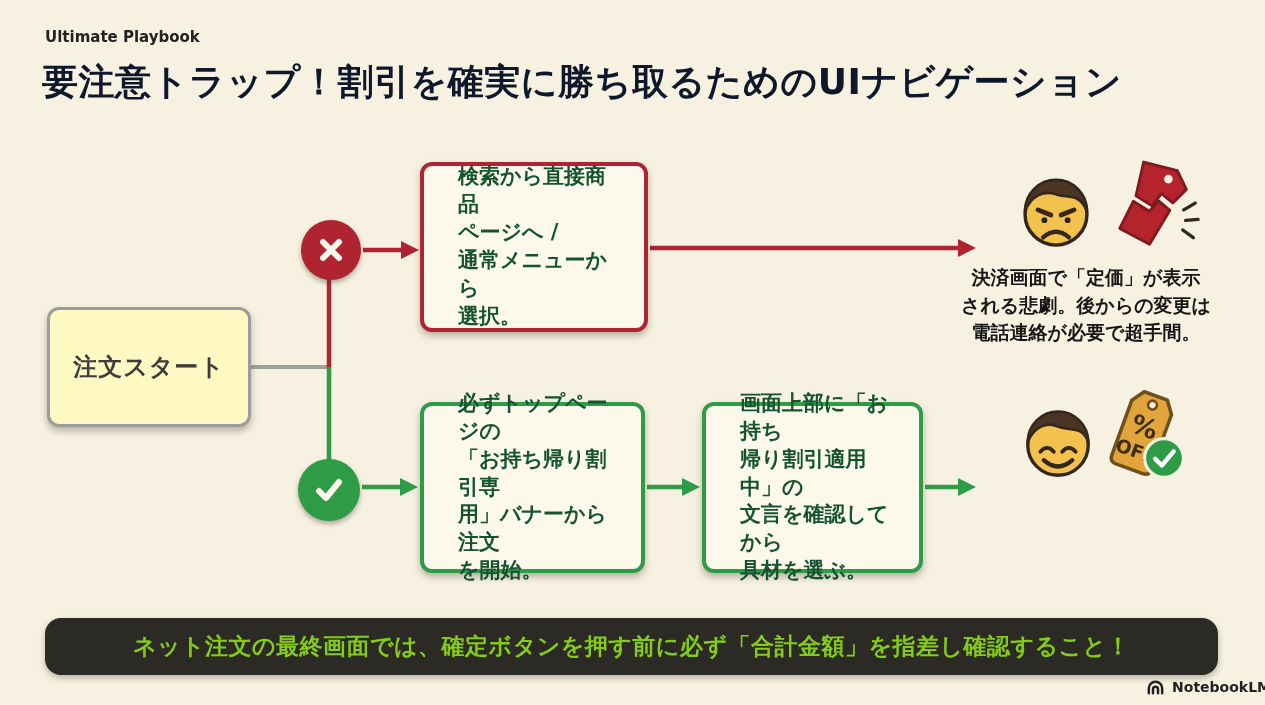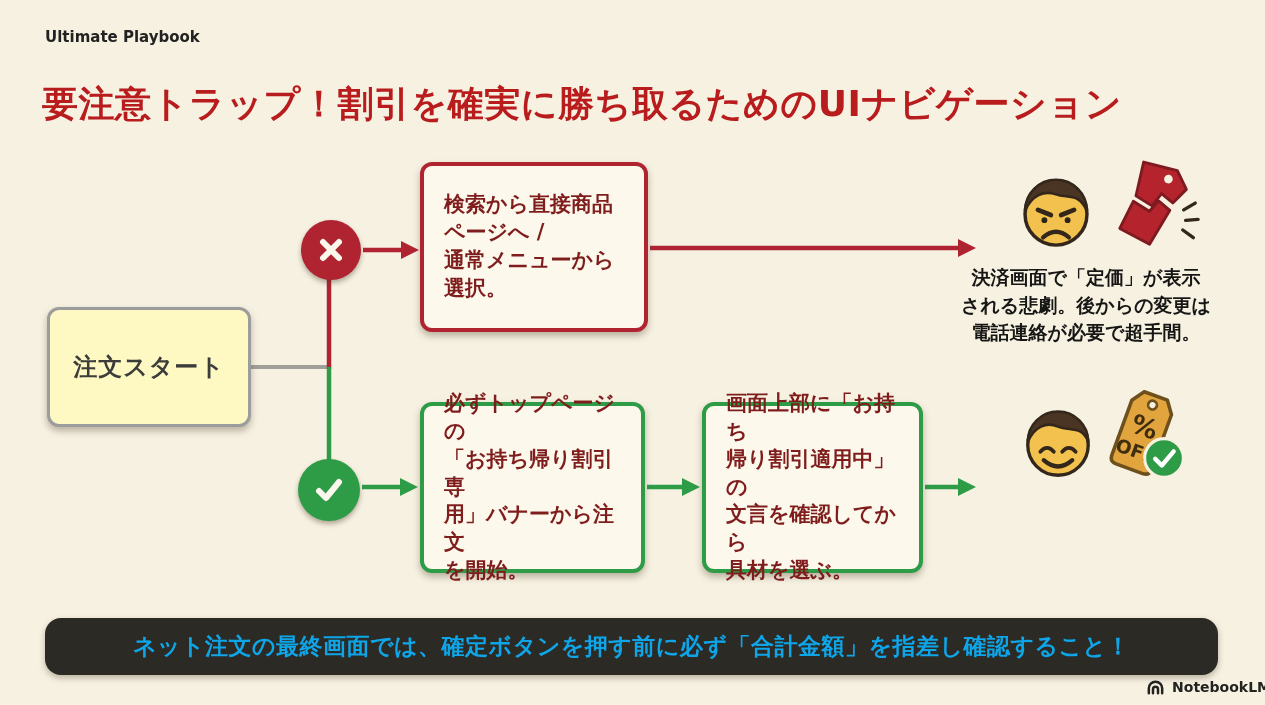--- a/index.html
+++ b/index.html
@@ -4,51 +4,51 @@
 <style>
   html,body{margin:0;padding:0;background:#111;}
   .canvas{
     position:relative;width:1265px;height:705px;overflow:hidden;
     background:#F7F1E2;
     font-family:"DejaVu Sans","Liberation Sans",sans-serif;
     padding-left:28px;
   }
   
   .brand{position:absolute;left:45px;top:28px;font-size:15px;font-weight:700;color:#222220;}
-  .title{position:absolute;left:42px;top:58px;font-size:36px;font-weight:900;color:#b91c1c;letter-spacing:.5px;white-space:nowrap;margin-top:22px;}
+  .title{position:absolute;left:42px;top:58px;font-size:36px;font-weight:900;color:#0f172a;letter-spacing:.5px;white-space:nowrap;}
   
   .connectors{position:absolute;left:0;top:0;width:1265px;height:705px;pointer-events:none;}
   
   .node{position:absolute;box-sizing:border-box;border-radius:12px;display:flex;align-items:center;box-shadow:0 4px 7px rgba(70,58,34,.35);}
   .start-node{left:47px;top:307px;width:204px;height:120px;background:#fef9c3;border:3px solid #9C9C9C;justify-content:center;}
   .start-label{font-size:24px;font-weight:800;color:#3C3C3A;letter-spacing:1px;}
   .step-box{background:#FCF8EC;padding:14px 20px;}
   .bad-box{left:420px;top:162px;width:228px;height:170px;border:4px solid #AF2430;}
   .good-box1{left:420px;top:402px;width:225px;height:171px;border:4px solid #2E9C47;}
   .good-box2{left:702px;top:402px;width:221px;height:171px;border:4px solid #2E9C47;}
-  .step-text{font-size:21px;font-weight:800;color:#7f1d1d;line-height:1.33;white-space:pre-line;}
+  .step-text{font-size:21px;font-weight:800;color:#14532d;line-height:1.33;white-space:pre-line;margin-left:14px;}
   
   .marker{position:absolute;border-radius:50%;display:flex;align-items:center;justify-content:center;box-shadow:0 3px 5px rgba(70,58,34,.4);}
   .x-marker{left:301px;top:220px;width:60px;height:60px;background:#AF2430;}
   .check-marker{left:298px;top:459px;width:62px;height:62px;background:#2E9C47;}
   
   .outcome-icons{position:absolute;}
   .bad-icons{left:1013px;top:158px;width:190px;height:100px;}
   .good-icons{left:1016px;top:388px;width:180px;height:100px;}
   .outcome-icons svg{position:absolute;}
   .caption{position:absolute;text-align:center;font-size:19px;font-weight:800;color:#161614;line-height:1.45;white-space:pre-line;}
   .bad-caption{left:934px;top:264px;width:304px;}
   .good-caption{left:973px;top:486px;width:268px;}
   
   .warning-bar{
     position:absolute;left:45px;top:618px;width:1173px;height:57px;border-radius:16px;
     background:#2B2A25;display:flex;align-items:center;justify-content:center;
     box-shadow:0 3px 6px rgba(70,58,34,.35);
   }
-  .warning-text{font-size:23px;font-weight:800;color:#0ea5e9;letter-spacing:.5px;white-space:nowrap;}
+  .warning-text{font-size:23px;font-weight:800;color:#84cc16;letter-spacing:.5px;white-space:nowrap;}
   
   .footer-logo{position:absolute;right:22px;top:679px;display:flex;align-items:center;gap:8px;}
   .footer-logo-text{font-size:14px;font-weight:700;color:#22221F;}
 </style>
 </head>
 <body>
 
 <div class="canvas">
 
   <div class="brand">Ultimate Playbook</div>

